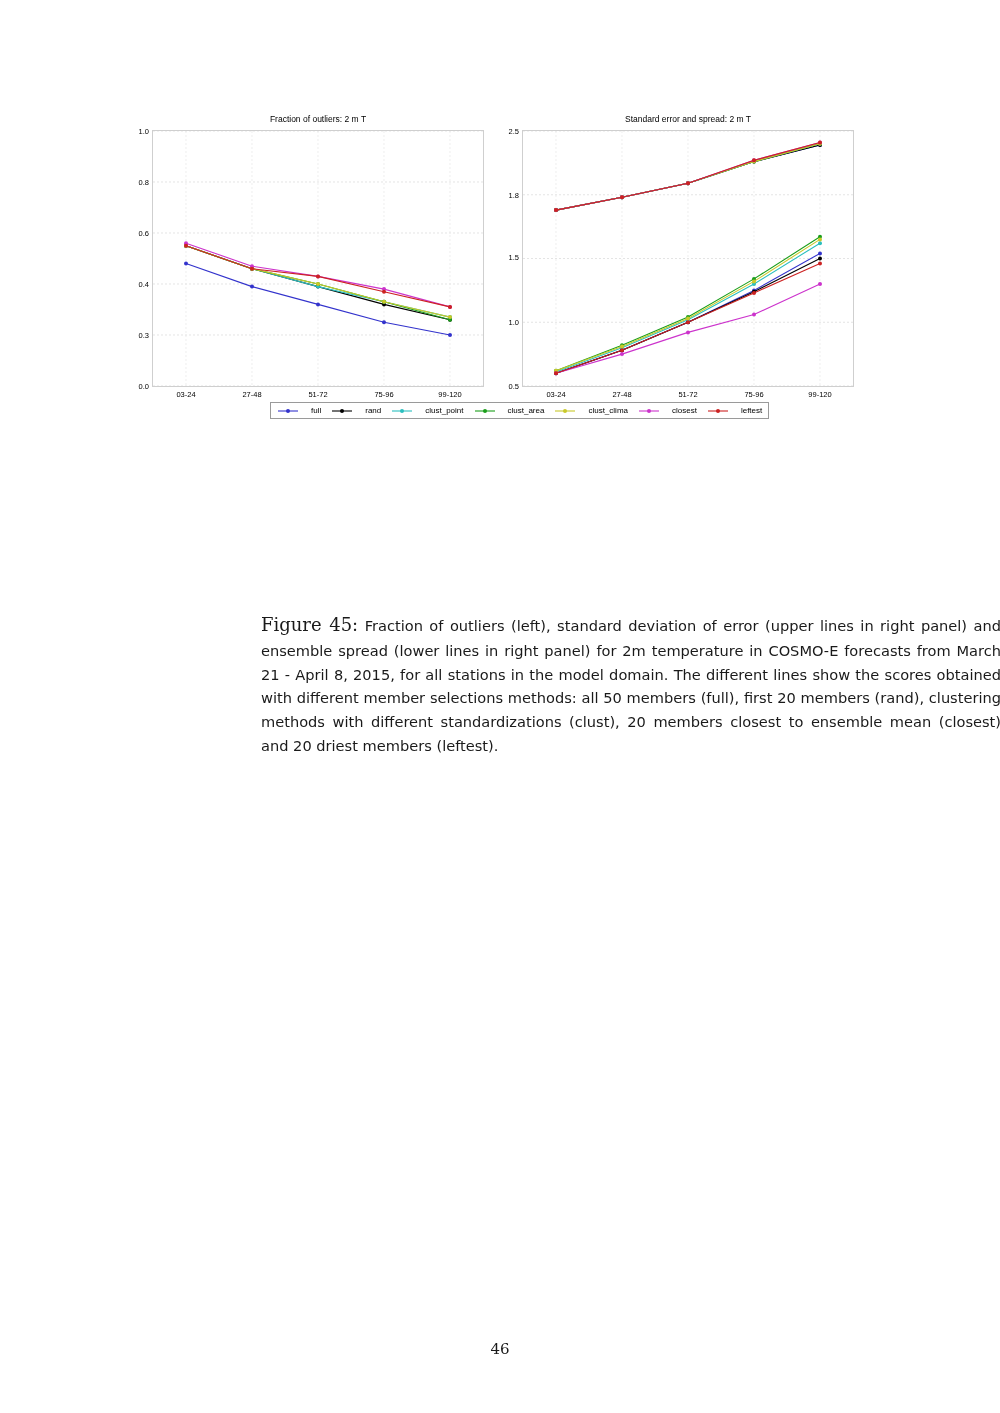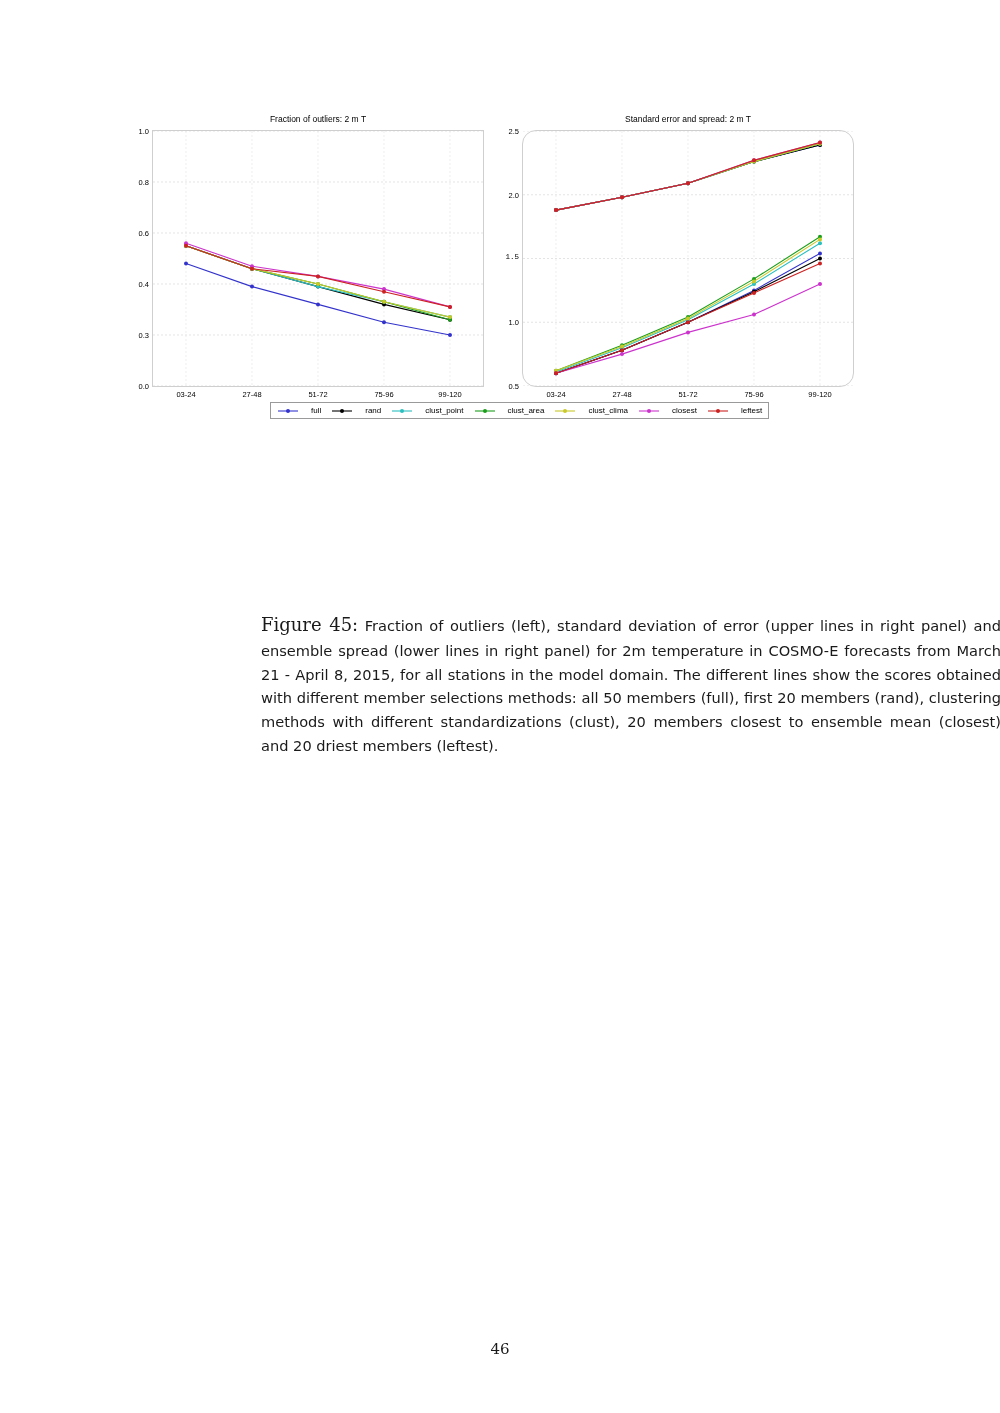--- a/index.html
+++ b/index.html
@@ -34,21 +34,21 @@
   }
   .panel {
     position: absolute;
     top: 0;
     width: 330px;
     height: 255px;
     background: #ffffff;
     border: 1px solid #cfcfcf;
   }
   .panel.left  { left: 22px; }
-  .panel.right { left: 392px; border-radius: 14px; }
+  .panel.right { left: 392px; }
 
   .panel-title {
     position: absolute;
     top: -17px;
     left: 0;
     width: 100%;
     text-align: center;
     font-size: 8.5px;
     color: #000;
   }
@@ -318,22 +318,22 @@
               <circle cx="297.0" cy="153.0" r="2" fill="#cc33cc"></circle>
               <polyline points="33.0,242.3 99.0,219.3 165.0,191.3 231.0,161.9 297.0,132.6" fill="none" stroke="#cc2222" stroke-width="1.1"></polyline>
               <circle cx="33.0" cy="242.3" r="2" fill="#cc2222"></circle>
               <circle cx="99.0" cy="219.3" r="2" fill="#cc2222"></circle>
               <circle cx="165.0" cy="191.3" r="2" fill="#cc2222"></circle>
               <circle cx="231.0" cy="161.9" r="2" fill="#cc2222"></circle>
               <circle cx="297.0" cy="132.6" r="2" fill="#cc2222"></circle>
             </svg>
             <div class="ytick" style="top: 255px; padding-left: 35px;">0.5</div>
             <div class="ytick" style="top: 191.25px;">1.0</div>
-            <div class="ytick" style="top: 126px; font-family: Liberation Mono, monospace;">1.5</div>
-            <div class="ytick" style="top: 63.75px;">2.0</div>
+            <div class="ytick" style="top: 126px;">1.5</div>
+            <div class="ytick" style="top: 63.75px;">1.8</div>
             <div class="ytick" style="top: 0px;">2.5</div>
             <div class="xtick" style="left: 33px;">03-24</div>
             <div class="xtick" style="left: 99px;">27-48</div>
             <div class="xtick" style="left: 165px;">51-72</div>
             <div class="xtick" style="left: 231px;">75-96</div>
             <div class="xtick" style="left: 297px;">99-120</div>
           </div>
         <div class="xlabel">Lead times [h]</div>
       </div>
 

